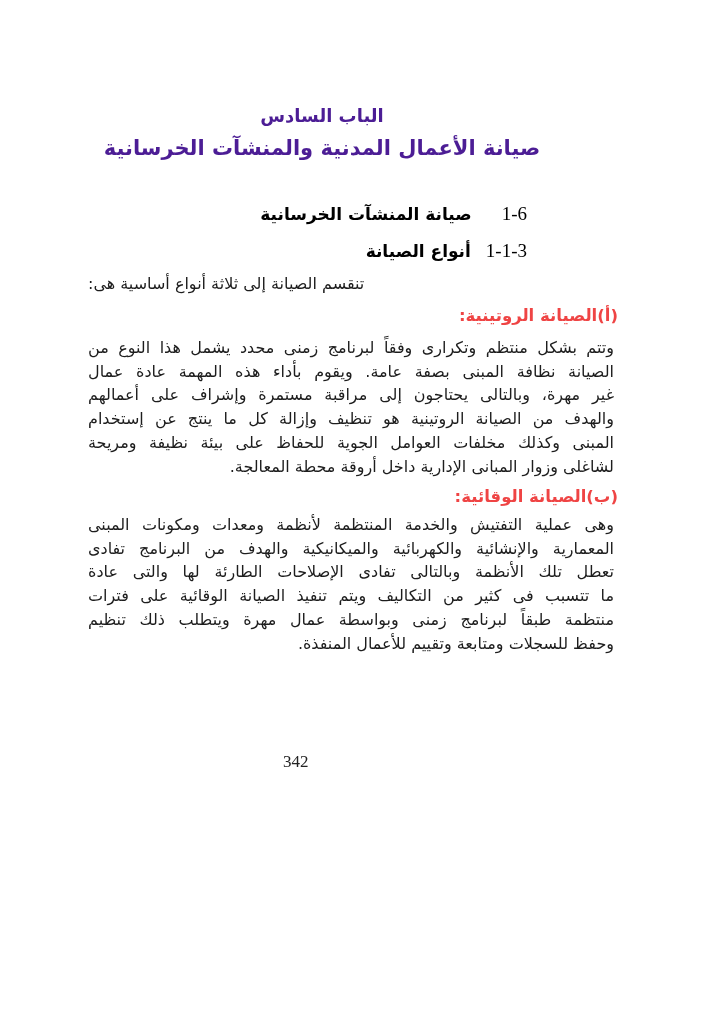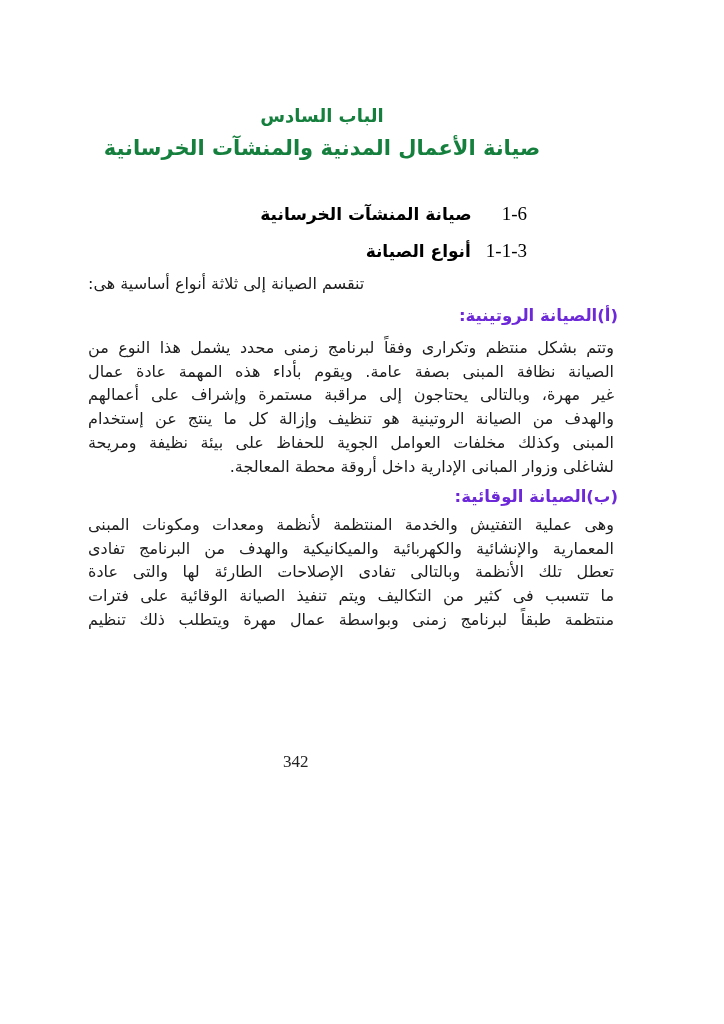--- a/index.html
+++ b/index.html
@@ -17,21 +17,21 @@
     font-family: "DejaVu Sans", sans-serif;
     color: #1d1d1d;
     overflow: hidden;
   }
   .doc-header {
     position: absolute;
     top: 102px;
     left: 60px;
     right: 140px;
     text-align: center;
-    color: #15803d;
+    color: #4c1d95;
   }
   .chapter-title {
     font-size: 18px;
     font-weight: bold;
     line-height: 27px;
   }
   .chapter-subtitle {
     font-size: 21px;
     font-weight: bold;
     line-height: 32px;
@@ -65,21 +65,21 @@
     right: 110px;
     left: 88px;
     font-size: 16px;
     text-align: left;
   }
   .sub-label {
     position: absolute;
     right: 106px;
     font-size: 16.5px;
     font-weight: bold;
-    color: #6d28d9;
+    color: #ef4444;
     white-space: nowrap;
   }
   .sub-a { top: 306px; }
   .sub-b { top: 487px; }
   .para {
     position: absolute;
     left: 88px;
     right: 110px;
     font-size: 16px;
   }
@@ -139,17 +139,18 @@
   </div>
 
   <div class="sub-label sub-b">(ب)الصيانة الوقائية:</div>
 
   <div class="para para-b">
     <div class="ln">وهى عملية التفتيش والخدمة المنتظمة لأنظمة ومعدات ومكونات المبنى</div>
     <div class="ln">المعمارية والإنشائية والكهربائية والميكانيكية والهدف من البرنامج تفادى</div>
     <div class="ln">تعطل تلك الأنظمة وبالتالى تفادى الإصلاحات الطارئة لها والتى عادة</div>
     <div class="ln">ما تتسبب فى كثير من التكاليف ويتم تنفيذ الصيانة الوقائية على فترات</div>
     <div class="ln">منتظمة طبقاً لبرنامج زمنى وبواسطة عمال مهرة ويتطلب ذلك تنظيم</div>
+    <div class="ln ln-last">وحفظ للسجلات ومتابعة وتقييم للأعمال المنفذة.</div>
   </div>
 
   <div class="page-number">342</div>
 
 </div>
 
 </body></html>

